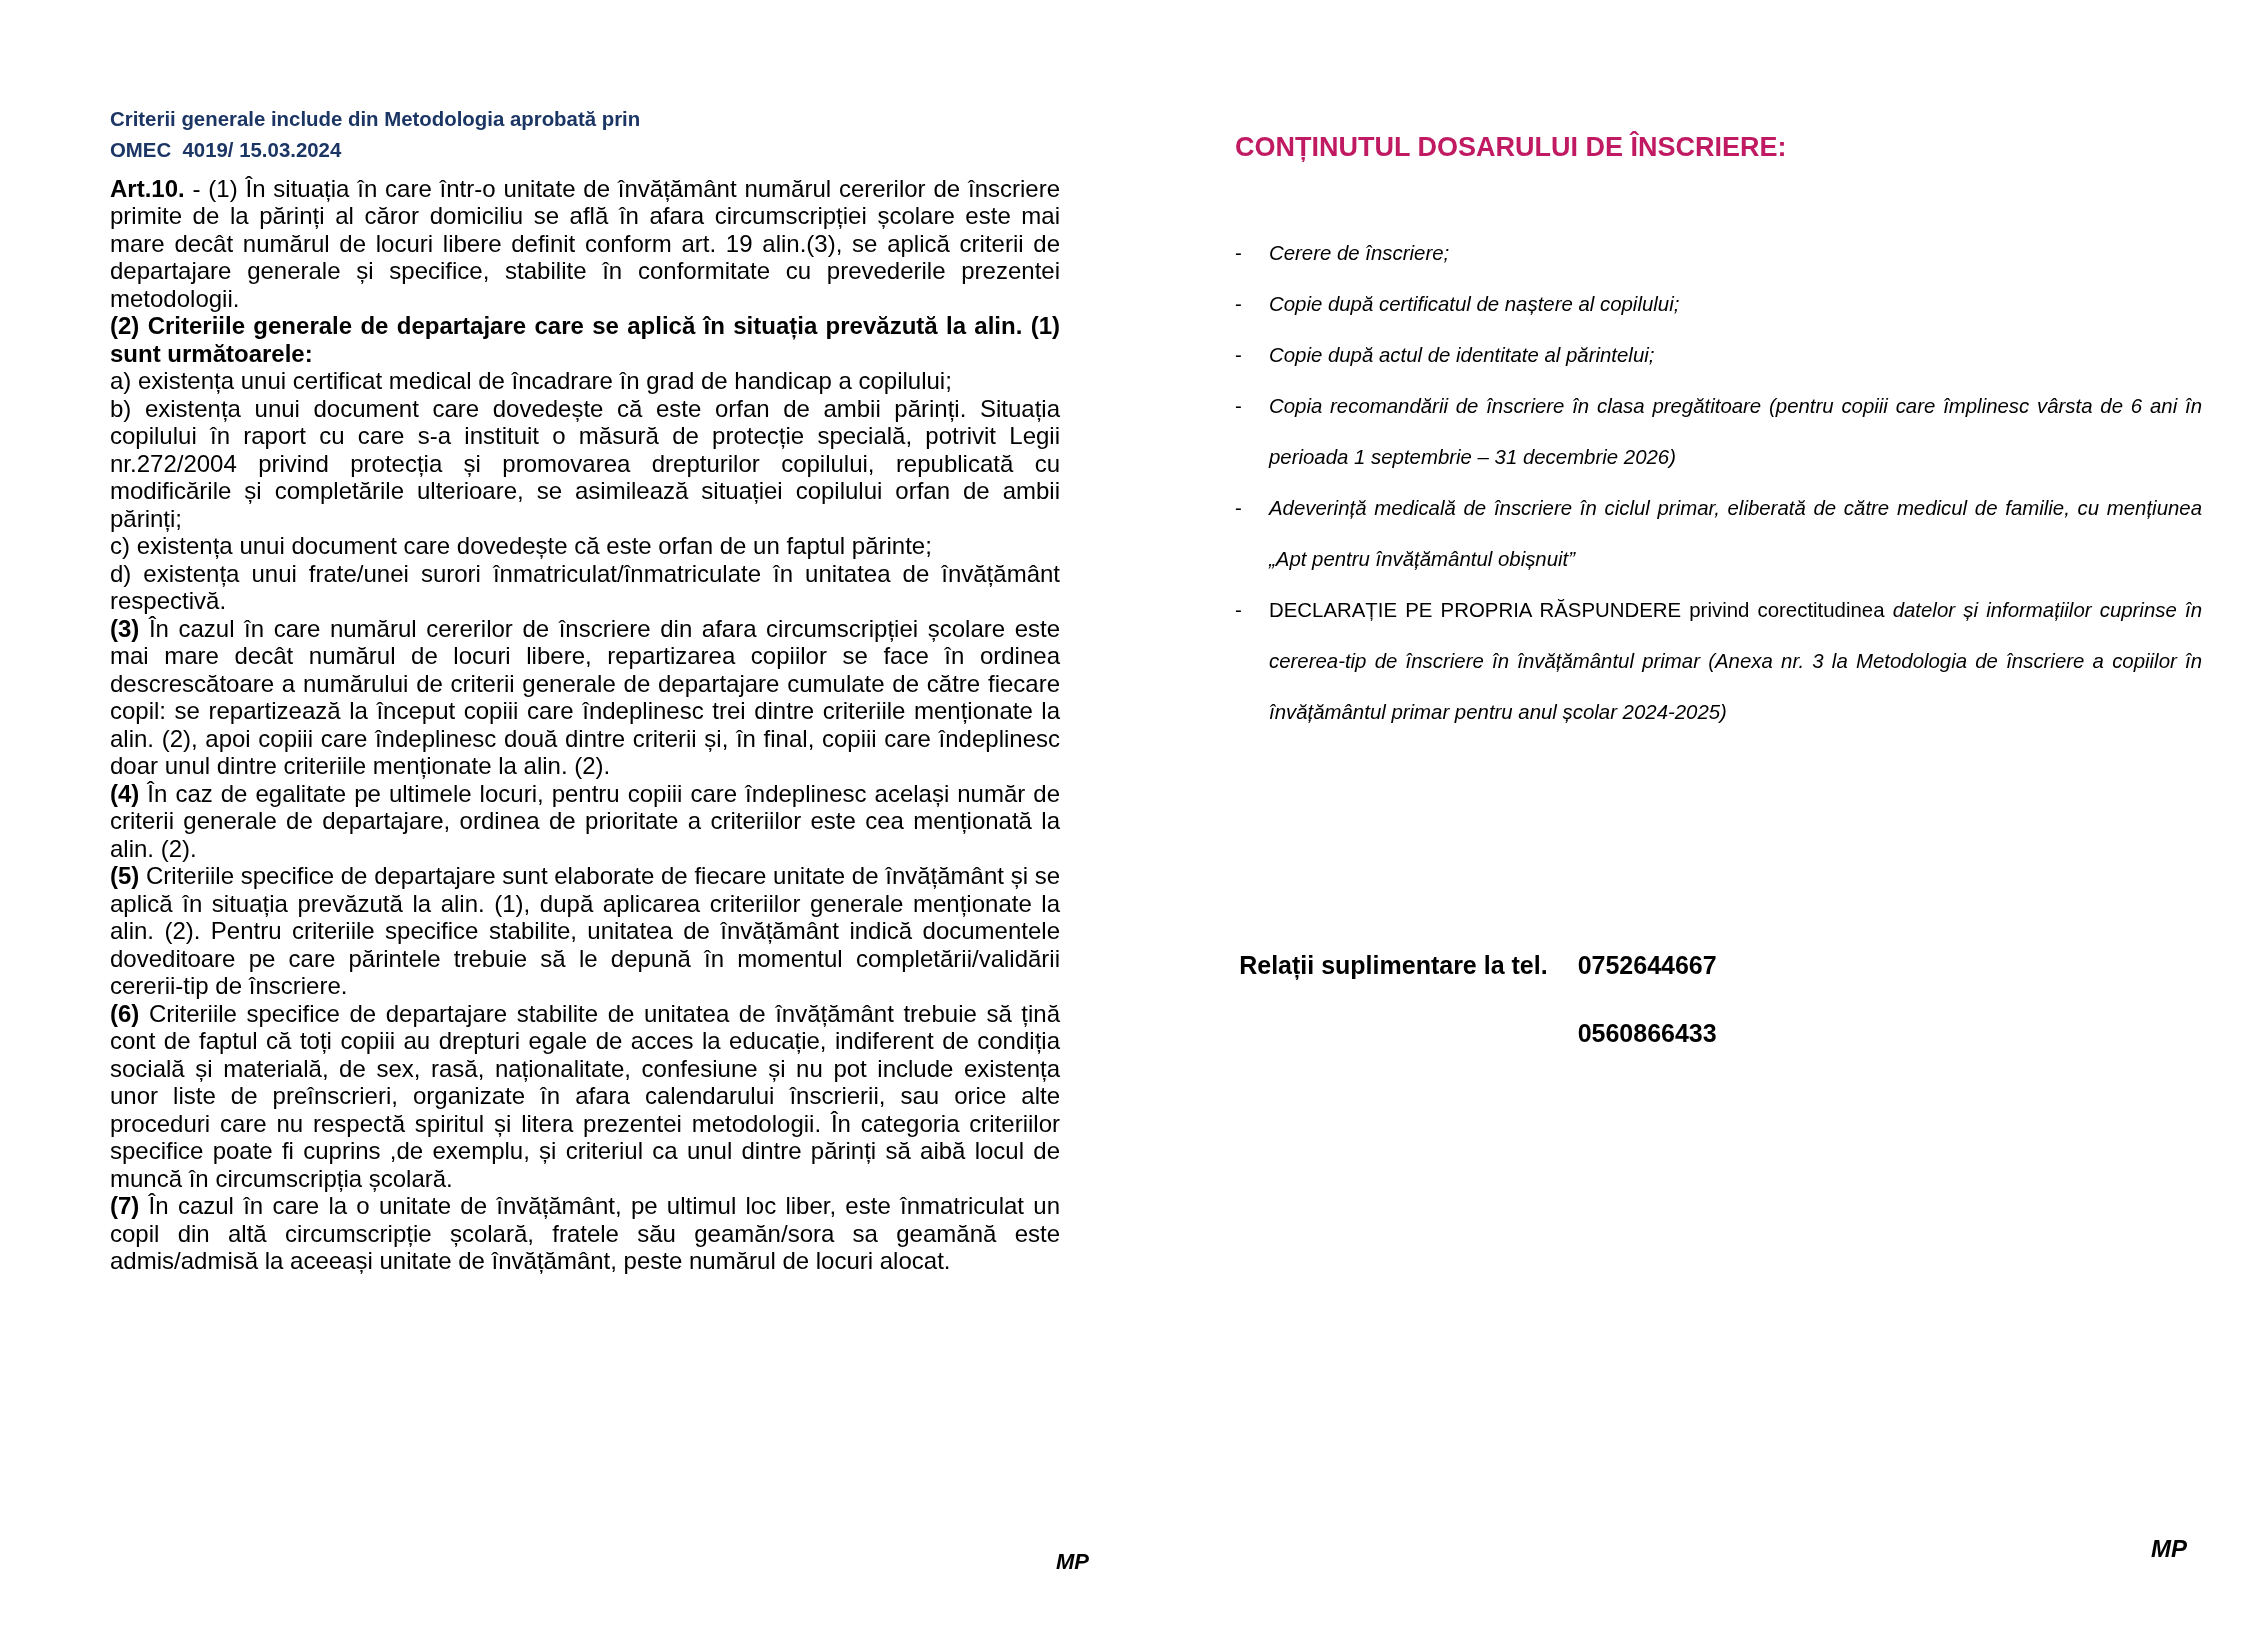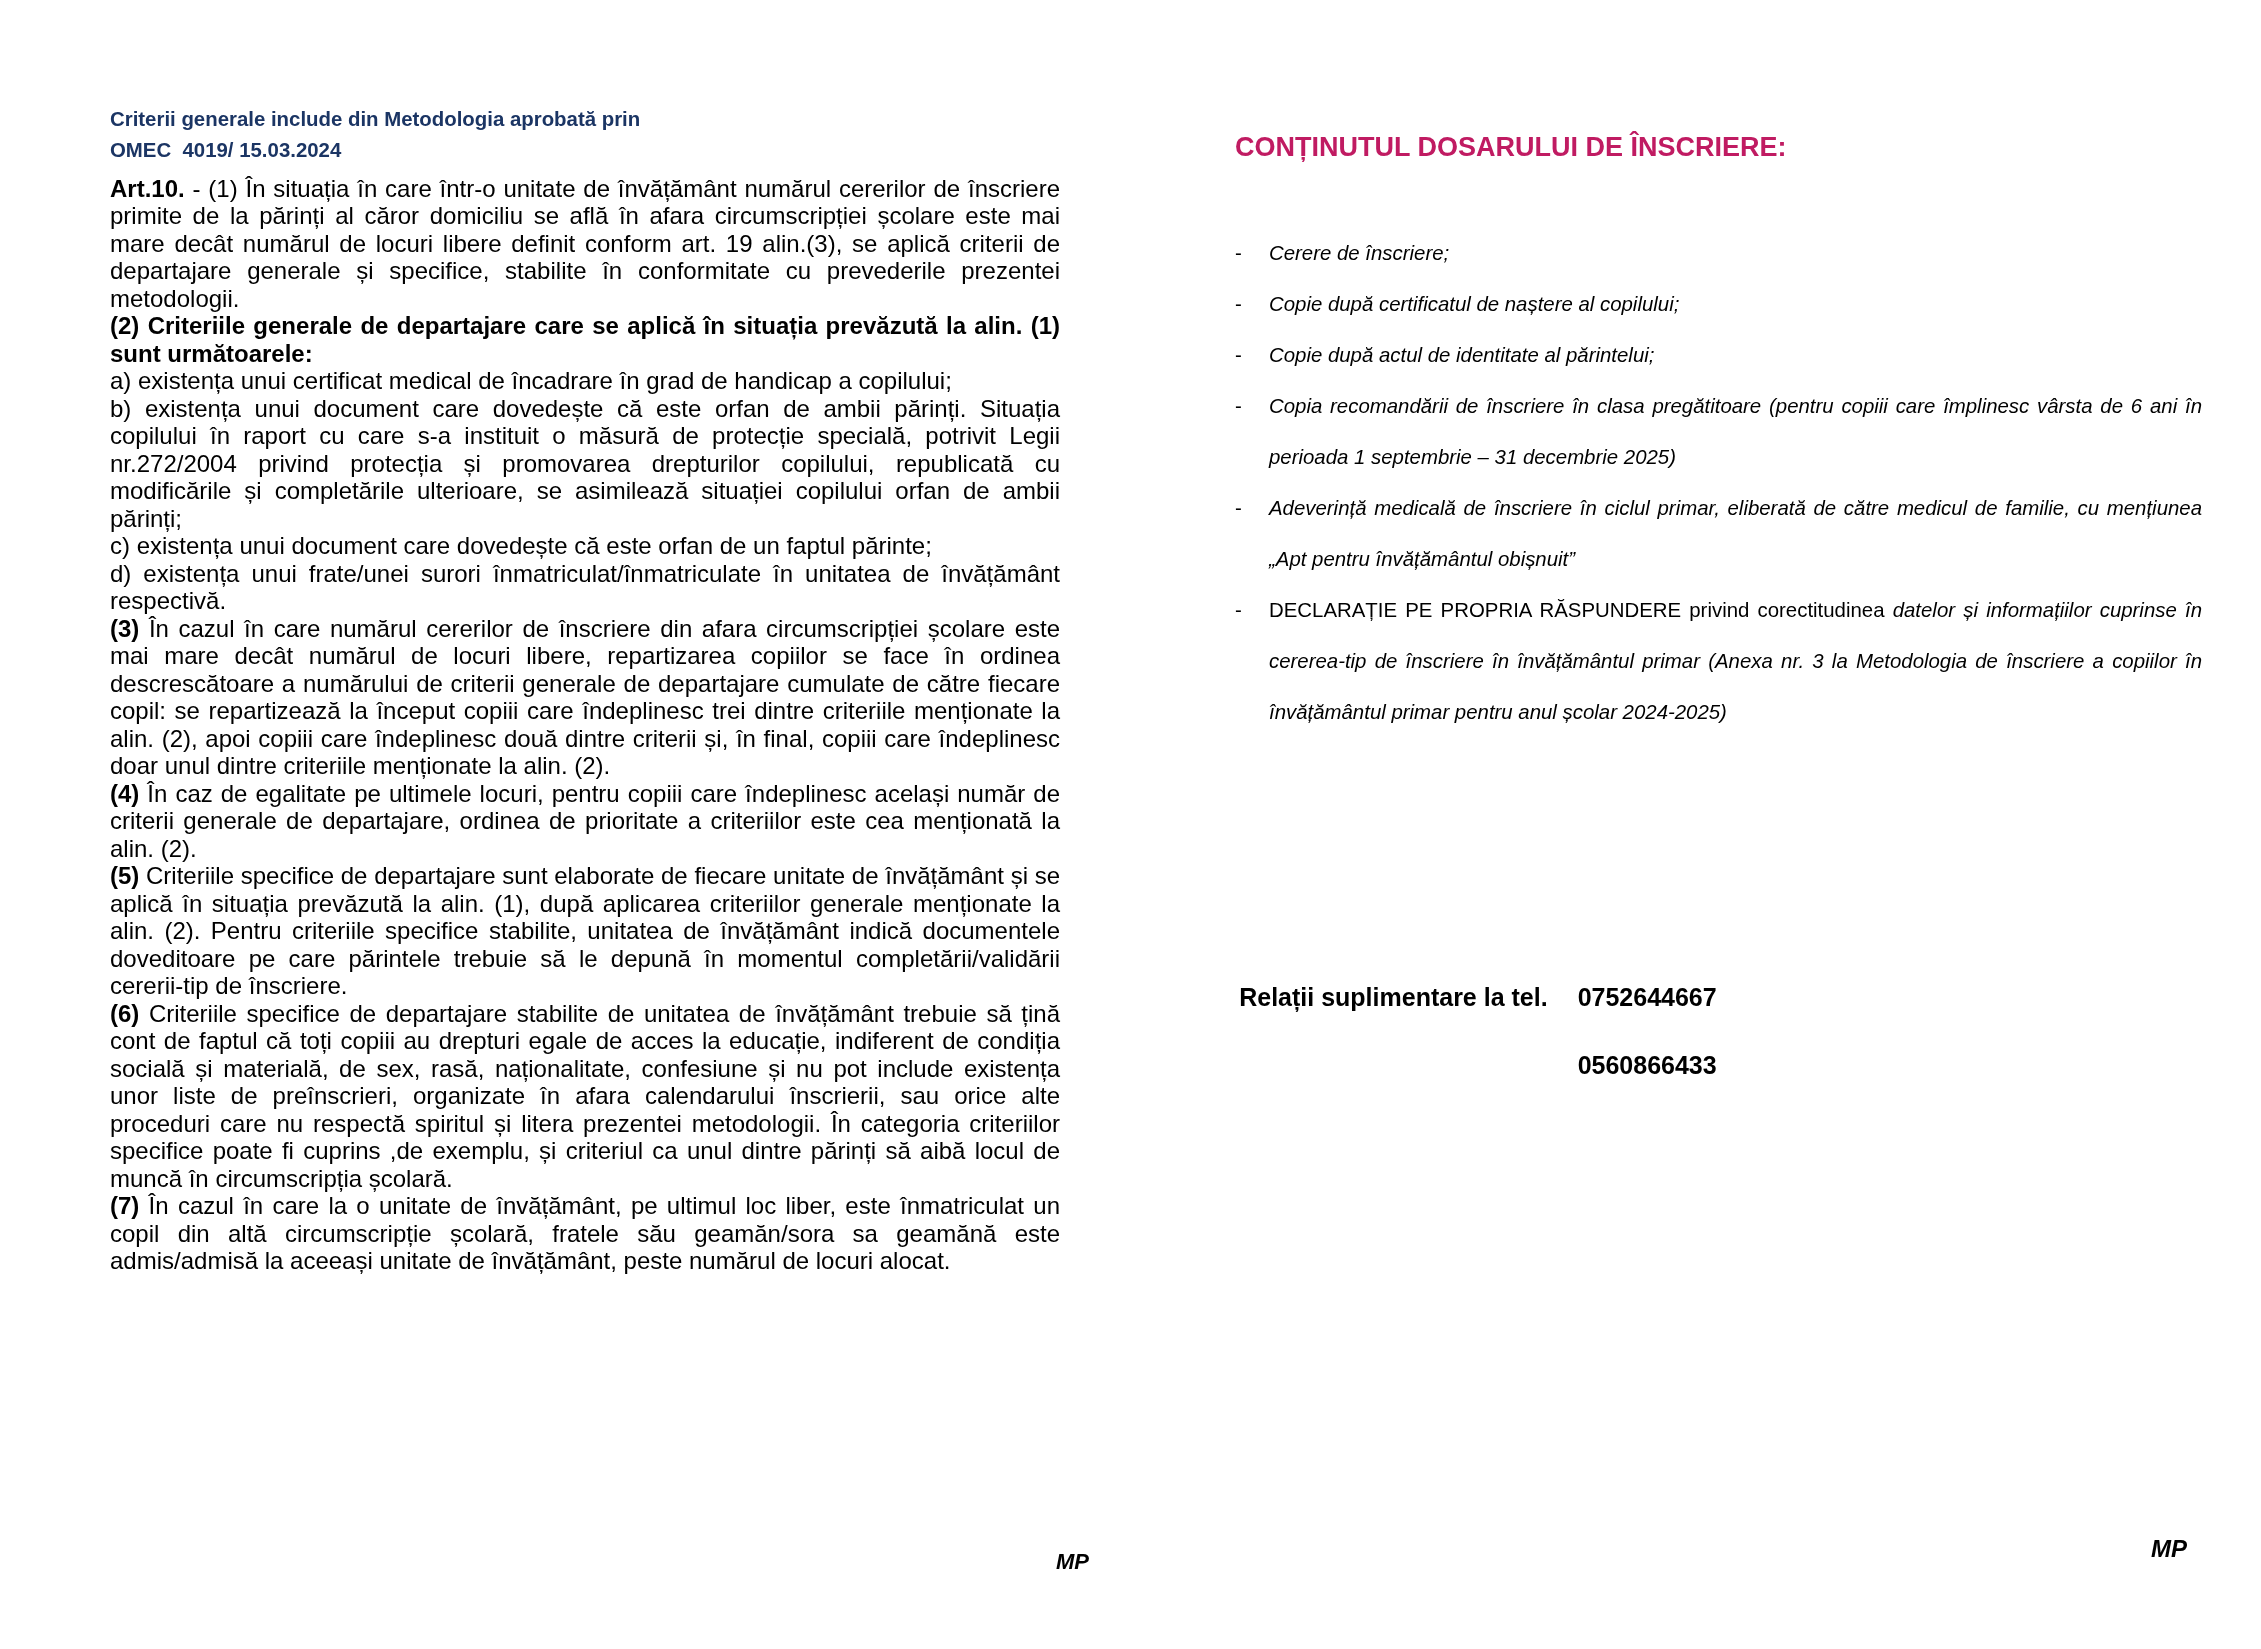--- a/index.html
+++ b/index.html
@@ -78,21 +78,21 @@
     flex: 1 1 auto;
     text-align: justify;
   }
   .italic { font-style: italic; }
   .caps-run { font-style: normal; }
   .mid-run { font-style: normal; }
   
   .contact {
     position: absolute;
     left: 4.2px;
-    top: 851px;
+    top: 819px;
     display: grid;
     grid-template-columns: auto auto;
     column-gap: 30px;
     row-gap: 37px;
     font-weight: bold;
     font-size: 25px;
     line-height: 31px;
   }
   .contact .spacer-cell { }
   
@@ -142,21 +142,21 @@
       <li>
         <span class="dash">-</span>
         <span class="li-text italic">Copie după certificatul de naștere al copilului;</span>
       </li>
       <li>
         <span class="dash">-</span>
         <span class="li-text italic">Copie după actul de identitate al părintelui;</span>
       </li>
       <li>
         <span class="dash">-</span>
-        <span class="li-text italic">Copia recomandării de înscriere în clasa pregătitoare (pentru copiii care împlinesc vârsta de 6 ani în perioada 1 septembrie – 31 decembrie 2025)</span>
+        <span class="li-text italic">Copia recomandării de înscriere în clasa pregătitoare (pentru copiii care împlinesc vârsta de 6 ani în perioada 1 septembrie – 31 decembrie 2026)</span>
       </li>
       <li>
         <span class="dash">-</span>
         <span class="li-text italic">Adeverință medicală de înscriere în ciclul primar, eliberată de către medicul de familie, cu mențiunea „Apt pentru învățământul obișnuit”</span>
       </li>
       <li>
         <span class="dash">-</span>
         <span class="li-text">
           <span class="caps-run">DECLARAȚIE PE PROPRIA RĂSPUNDERE</span><span class="mid-run"> privind corectitudinea </span><em>datelor și informațiilor cuprinse în cererea-tip de înscriere în învățământul primar (Anexa nr. 3 la Metodologia de înscriere a copiilor în învățământul primar pentru anul școlar 2024-2025)</em>
         </span>

